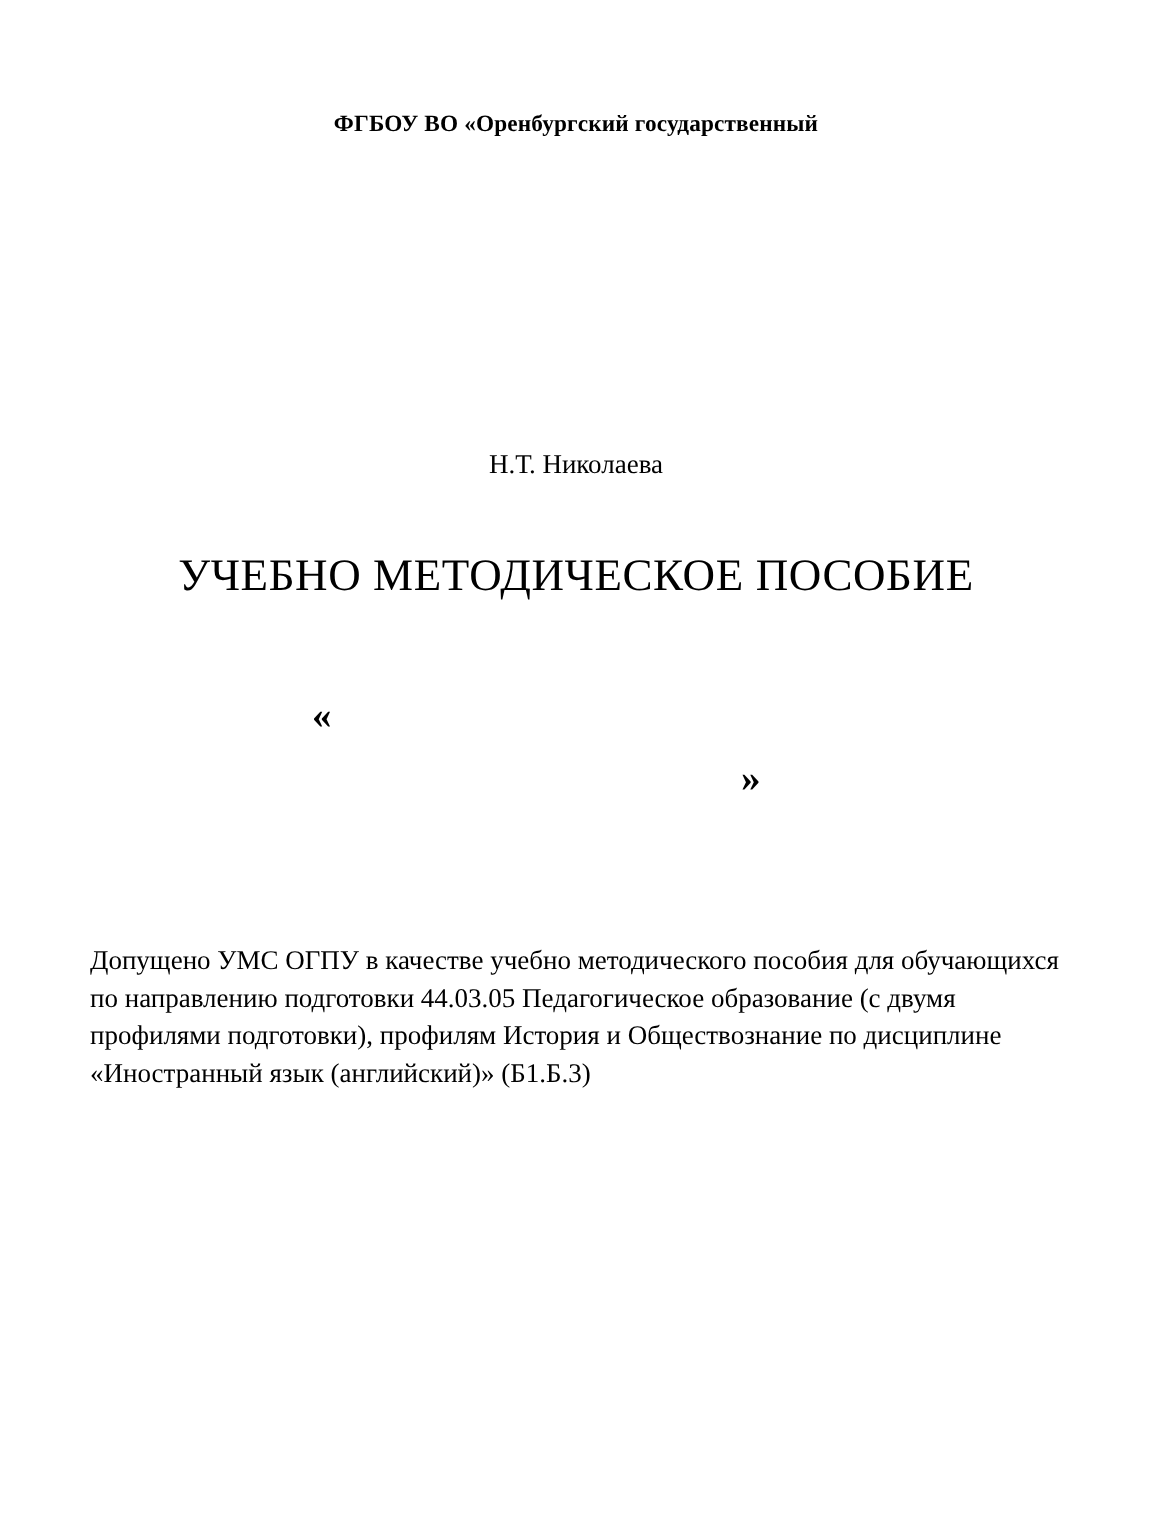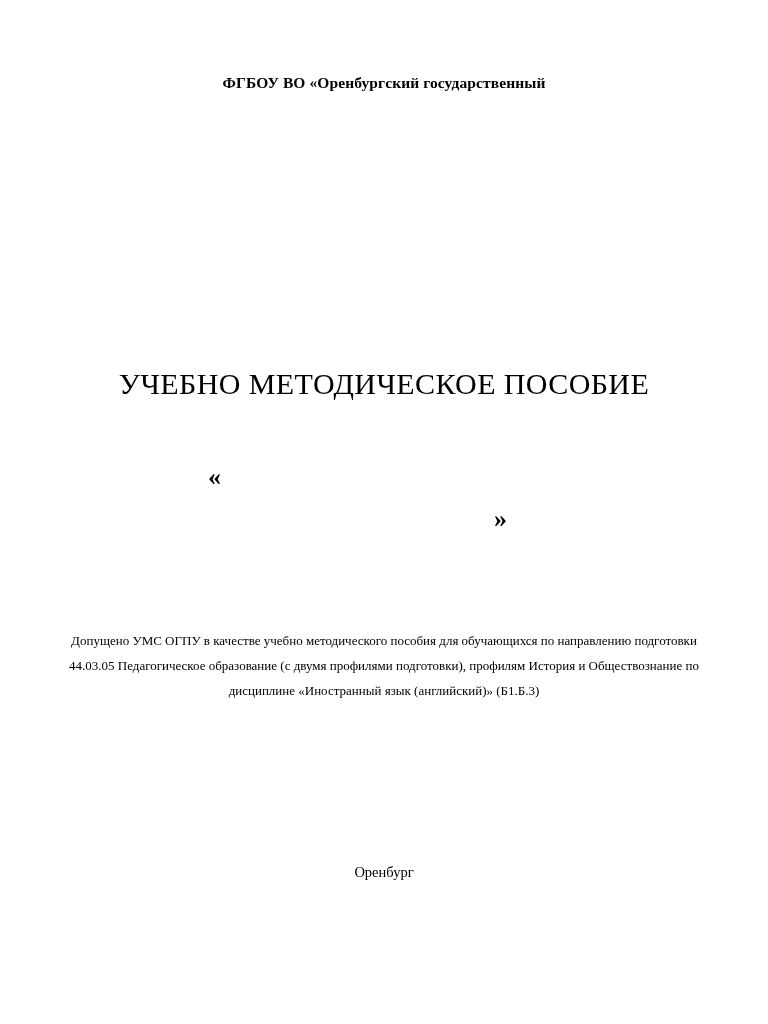--- a/index.html
+++ b/index.html
@@ -79,22 +79,21 @@
     font-weight: bold;
     line-height: 30px;
   }
 
   
   .approval {
     position: absolute;
     top: 628px;
     left: 60px;
     width: 648px;
-    text-align: center;
-    font-size: 13px;
+    font-size: 18px;
     line-height: 25px;
   }
 
   
   .city {
     position: absolute;
     top: 862px;
     left: 120px;
     width: 528px;
     text-align: center;
@@ -104,23 +103,23 @@
 </style>
 </head>
 <body>
 
 <div class="page">
 
   <div class="institution">
     <span>ФГБОУ ВО «Оренбургский государственный</span>
   </div>
 
+  <div class="author">Н.Т. Николаева</div>
 
   <div class="main-title">УЧЕБНО МЕТОДИЧЕСКОЕ ПОСОБИЕ</div>
 
   <div class="quote-open">«</div>
   <div class="quote-close">»</div>
 
   <div class="approval">Допущено УМС ОГПУ в качестве учебно методического пособия для обучающихся по направлению подготовки 44.03.05 Педагогическое образование (с двумя профилями подготовки), профилям История и Обществознание по дисциплине «Иностранный язык (английский)» (Б1.Б.3)</div>
 
-  <div class="city">Оренбург</div>
 
 </div>
 
 </body></html>

